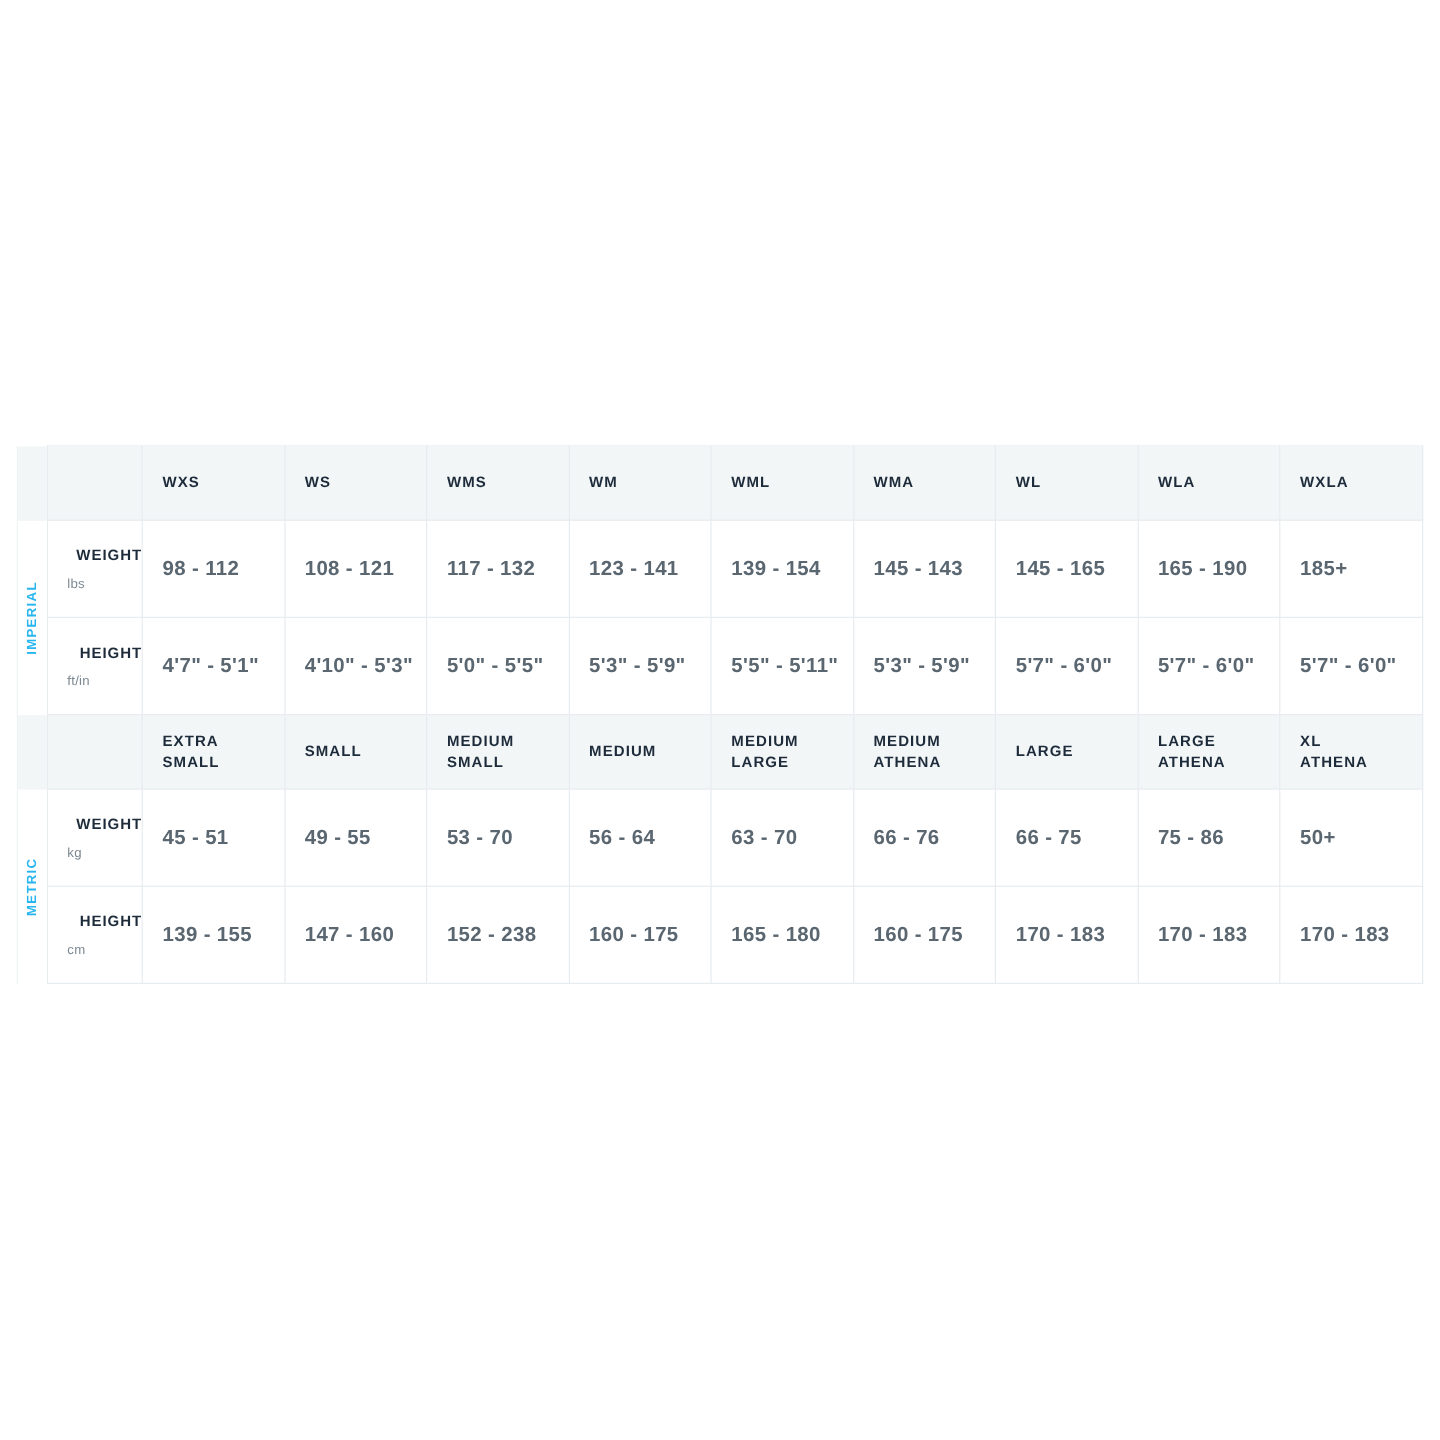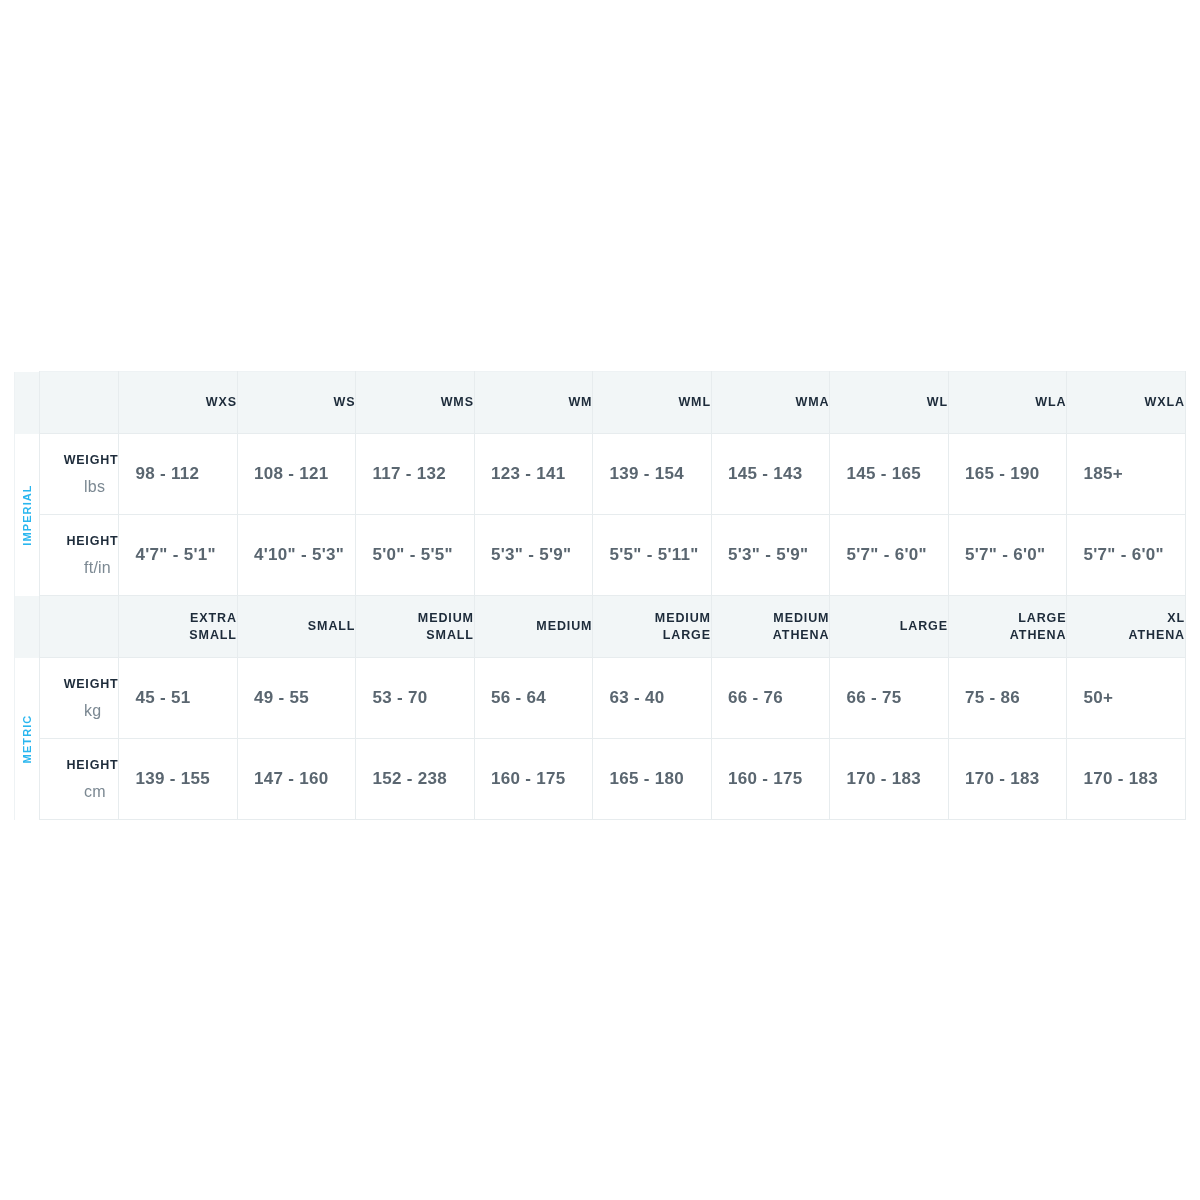--- a/index.html
+++ b/index.html
@@ -51,21 +51,21 @@
     border-left: 1px solid #eef2f4;
   }
   th.size-head {
     padding: 0 0 0 16px;
     font-size: 12.5px;
     font-weight: bold;
     letter-spacing: 0.9px;
     color: #1d2b3a;
     line-height: 17px;
   }
-  th.size-head .hl { display: block; text-align: right; }
+  th.size-head .hl { display: block; }
 
   
   td.unit-cell {
     background: #ffffff;
     border-left: 1px solid #eef2f4;
     border-right: 1px solid #e7ecee;
     border-top: none;
     border-bottom: none;
     position: relative;
     width: 25px;
@@ -93,24 +93,23 @@
     display: block;
     font-size: 12.5px;
     font-weight: bold;
     letter-spacing: 0.8px;
     color: #1d2b3a;
     margin-bottom: 11px;
     text-align: right;
   }
   td.metric-cell .m-unit {
     display: block;
-    font-size: 16px;
+    font-size: 11px;
     color: #7b8892;
     letter-spacing: 0.2px;
-    margin-left: 28px;
   }
 
   
   td.data-cell {
     padding: 0 0 0 16px;
     height: 81px;
     font-size: 17px;
     color: #5a6670;
     letter-spacing: 0.3px;
     background: #ffffff;
@@ -245,21 +244,21 @@
             <span class="unit-label">METRIC</span>
           </td>
           <td class="metric-cell">
             <span class="m-name">WEIGHT</span>
             <span class="m-unit">kg</span>
           </td>
           <td class="data-cell">45 - 51</td>
           <td class="data-cell">49 - 55</td>
           <td class="data-cell">53 - 70</td>
           <td class="data-cell">56 - 64</td>
-          <td class="data-cell">63 - 40</td>
+          <td class="data-cell">63 - 70</td>
           <td class="data-cell">66 - 76</td>
           <td class="data-cell">66 - 75</td>
           <td class="data-cell">75 - 86</td>
           <td class="data-cell">50+</td>
         </tr>
         <tr class="body-row">
           <td class="metric-cell">
             <span class="m-name">HEIGHT</span>
             <span class="m-unit">cm</span>
           </td>

